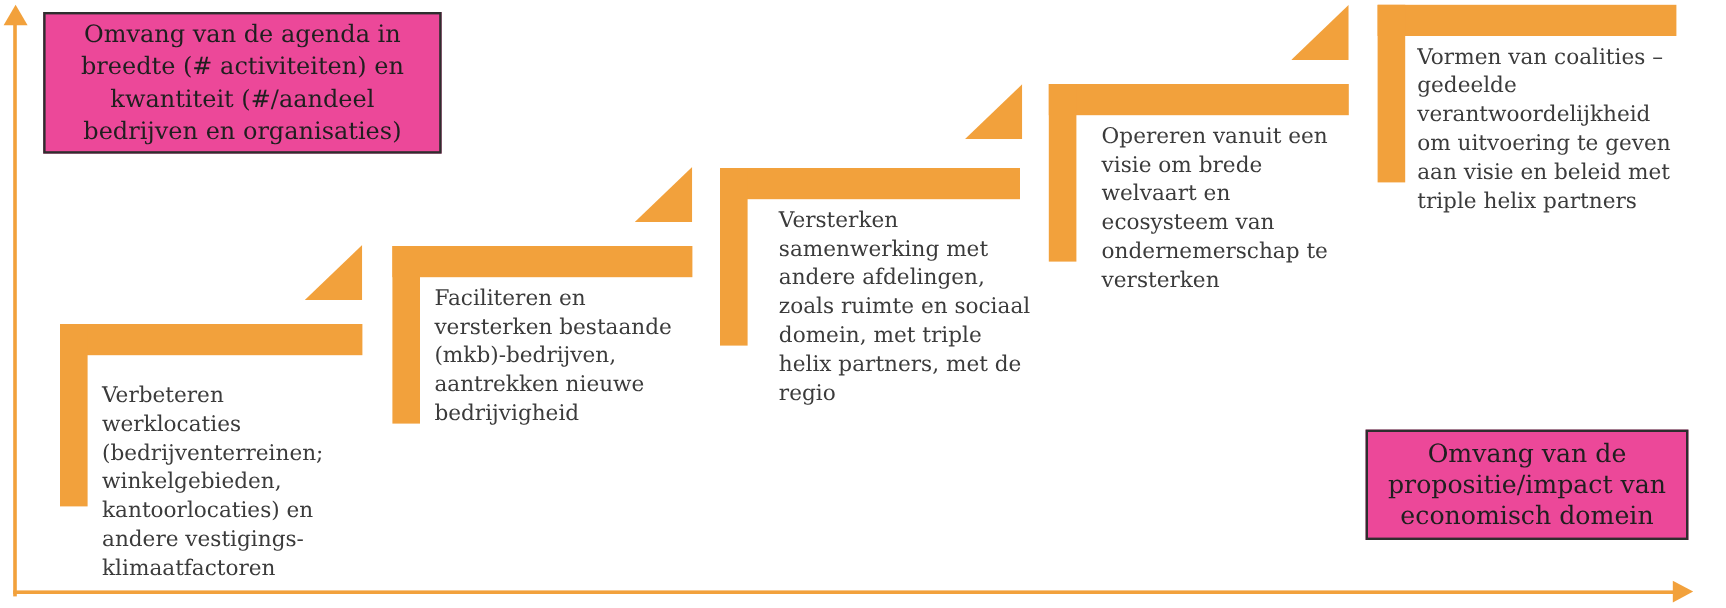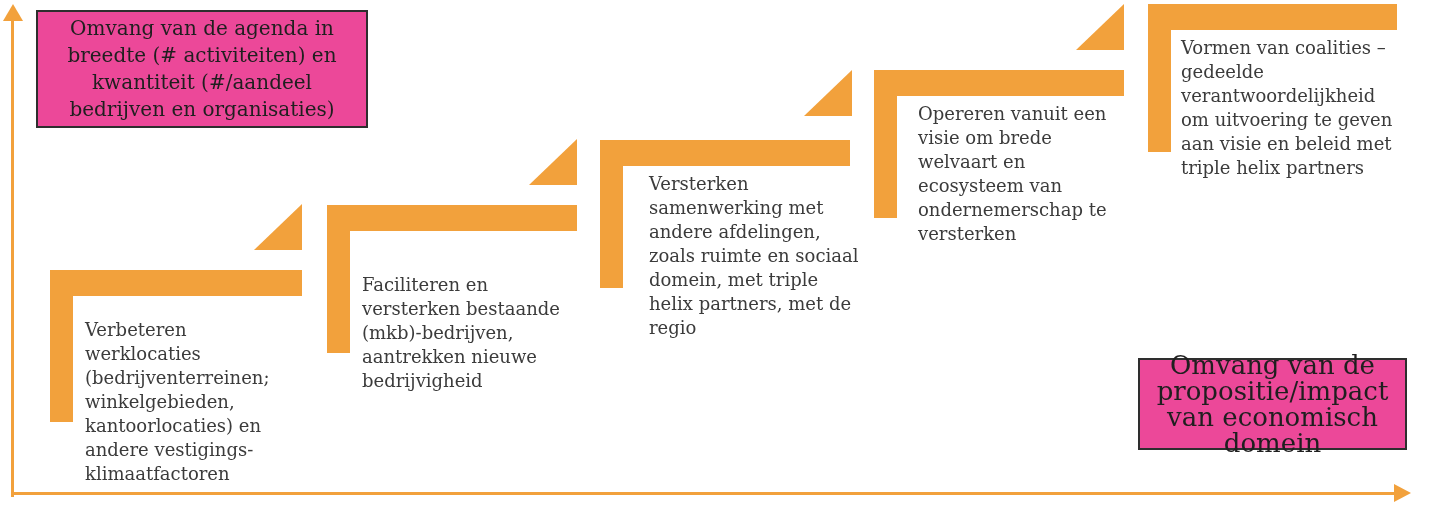--- a/index.html
+++ b/index.html
@@ -35,21 +35,21 @@
     position:absolute;
     border:2px solid var(--box-border);
     background:#ec4899;
     color:var(--box-text);
     font-weight:normal;
     text-align:center;
     display:flex;align-items:center;justify-content:center;
     box-sizing:border-box;
   }
   .y-box{left:36px;top:10px;width:332px;height:118px;font-size:20px;line-height:27px;padding:4px 14px;}
-  .x-box{left:1138px;top:358px;width:269px;height:92px;font-size:26px;line-height:26px;padding:4px 12px;}
+  .x-box{left:1138px;top:358px;width:269px;height:92px;font-size:21px;line-height:26px;padding:4px 12px;}
   
   .step{position:absolute;}
   .bar-top{position:absolute;left:0;top:0;width:100%;height:26px;background:var(--orange);}
   .bar-left{position:absolute;left:0;top:0;width:23px;background:var(--orange);}
   .step-text{
     position:absolute;
     color:var(--step-text);
     font-size:18px;line-height:24px;
   }
   
@@ -57,21 +57,21 @@
     position:absolute;width:48px;height:46px;background:var(--orange);
     clip-path:polygon(100% 0, 100% 100%, 0 100%);
   }
   
   #step1{left:50px;top:270px;width:252px;}  #step1 .bar-left{height:152px;}
   #step2{left:327px;top:205px;width:250px;} #step2 .bar-left{height:148px;}
   #step3{left:600px;top:140px;width:250px;} #step3 .bar-left{height:148px;}
   #step4{left:874px;top:70px;width:250px;}  #step4 .bar-left{height:148px;}
   #step5{left:1148px;top:4px;width:249px;}  #step5 .bar-left{height:148px;}
   #text1{left:35px;top:48px;width:212px;}
-  #text2{left:35px;top:32px;width:214px;margin-top:36px;}
+  #text2{left:35px;top:32px;width:214px;}
   #text3{left:33px;top:32px;width:218px;margin-left:16px;}
   #text4{left:32px;top:32px;width:216px;margin-left:12px;}
   #text5{left:33px;top:32px;width:224px;}
   #tri1{left:254px;top:204px;}
   #tri2{left:529px;top:139px;}
   #tri3{left:804px;top:70px;}
   #tri4{left:1076px;top:4px;}
 </style>
 </head>
 <body>

